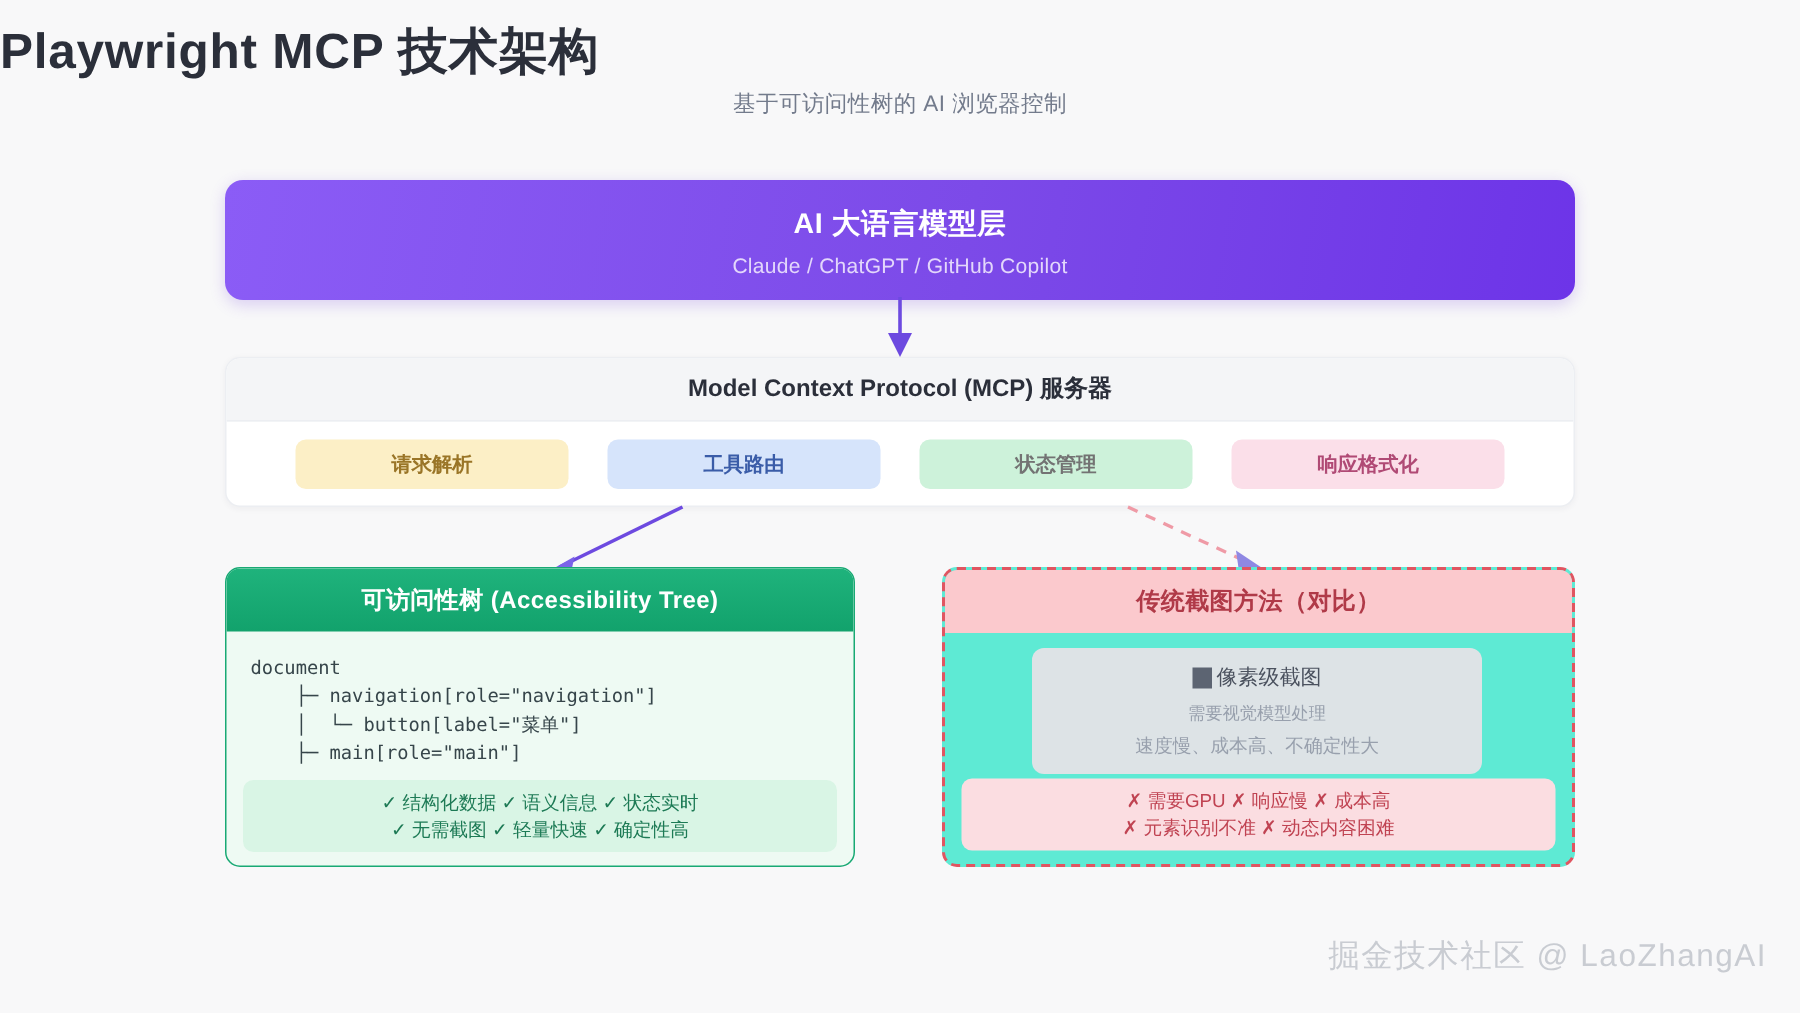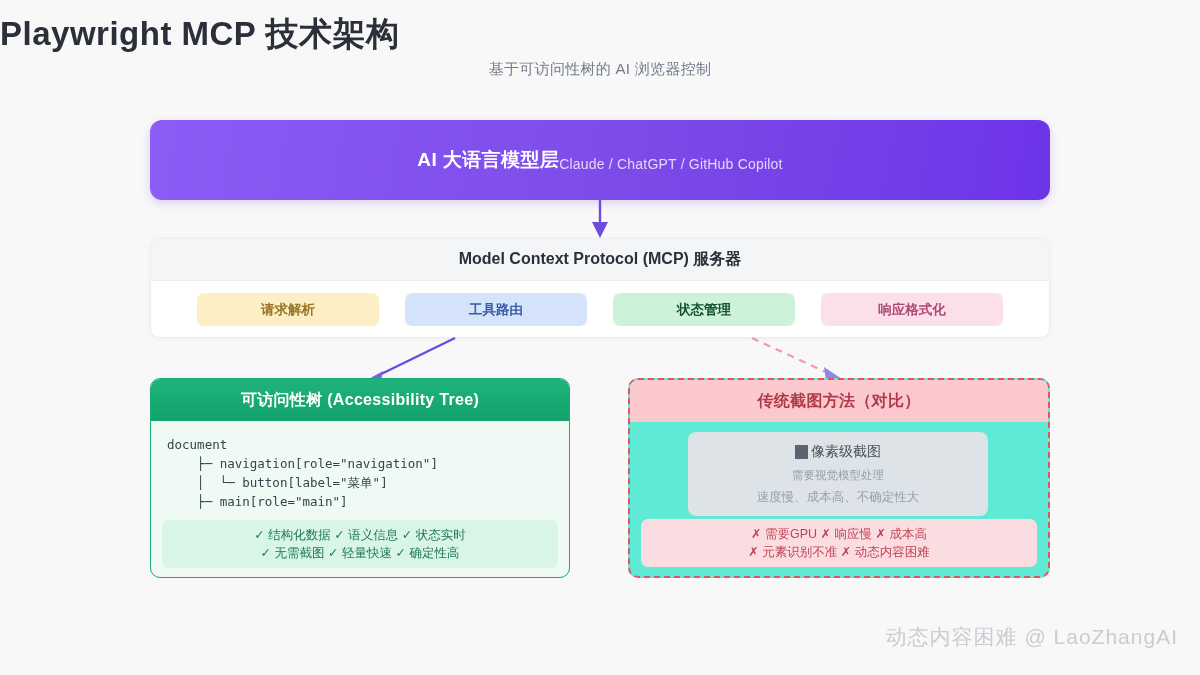--- a/index.html
+++ b/index.html
@@ -25,21 +25,21 @@
     font-size: 15px; color: #737b8c; letter-spacing: .3px;
   }
 
   
   .ai-layer {
     position: absolute; left: 150px; top: 120px;
     width: 900px; height: 80px;
     border-radius: 12px;
     background: linear-gradient(100deg, #8b5cf6 0%, #7c4ae8 55%, #6d34e8 100%);
     box-shadow: 0 3px 10px rgba(110,60,220,.22);
-    display: flex; flex-direction: row;
+    display: flex; flex-direction: column;
     align-items: center; justify-content: center;
   }
   .ai-title { color: #fff; font-size: 19px; font-weight: bold; letter-spacing: .4px; }
   .ai-sub { color: #e3d7fb; font-size: 14px; margin-top: 7px; letter-spacing: .2px; }
 
   
   .arrow-v { position: absolute; left: 578px; top: 198px; }
 
   
   .mcp-card {
@@ -60,21 +60,21 @@
     height: 57px; display: flex; align-items: center;
     justify-content: space-between; padding: 0 46px;
   }
   .chip {
     width: 182px; height: 33px; border-radius: 7px;
     display: flex; align-items: center; justify-content: center;
     font-size: 13.5px; font-weight: bold;
   }
   .chip-yellow { background: #fcefc6; color: #9a7527; }
   .chip-blue   { background: #d6e4fb; color: #3a5ca8; }
-  .chip-green  { background: #cdf2da; color: #14532d; }
+  .chip-green  { background: #cdf2da; color: #737373; }
   .chip-pink   { background: #fbdfe9; color: #b04a75; }
 
   
   .arrow-left, .arrow-right { position: absolute; left: 0; top: 0; }
 
   
   .a11y-card {
     position: absolute; left: 150px; top: 378px;
     width: 420px; height: 200px;
     border-radius: 10px; overflow: hidden;
@@ -202,15 +202,15 @@
       </div>
       <div class="legacy-box-l1">需要视觉模型处理</div>
       <div class="legacy-box-l2">速度慢、成本高、不确定性大</div>
     </div>
     <div class="legacy-foot">
       <div>✗ 需要GPU ✗  响应慢 ✗ 成本高</div>
       <div>✗ 元素识别不准 ✗ 动态内容困难</div>
     </div>
   </div>
 
-  <div class="watermark">动态内容困难 @ LaoZhangAI</div>
+  <div class="watermark">掘金技术社区 @ LaoZhangAI</div>
 
 </div>
 
 </body></html>

